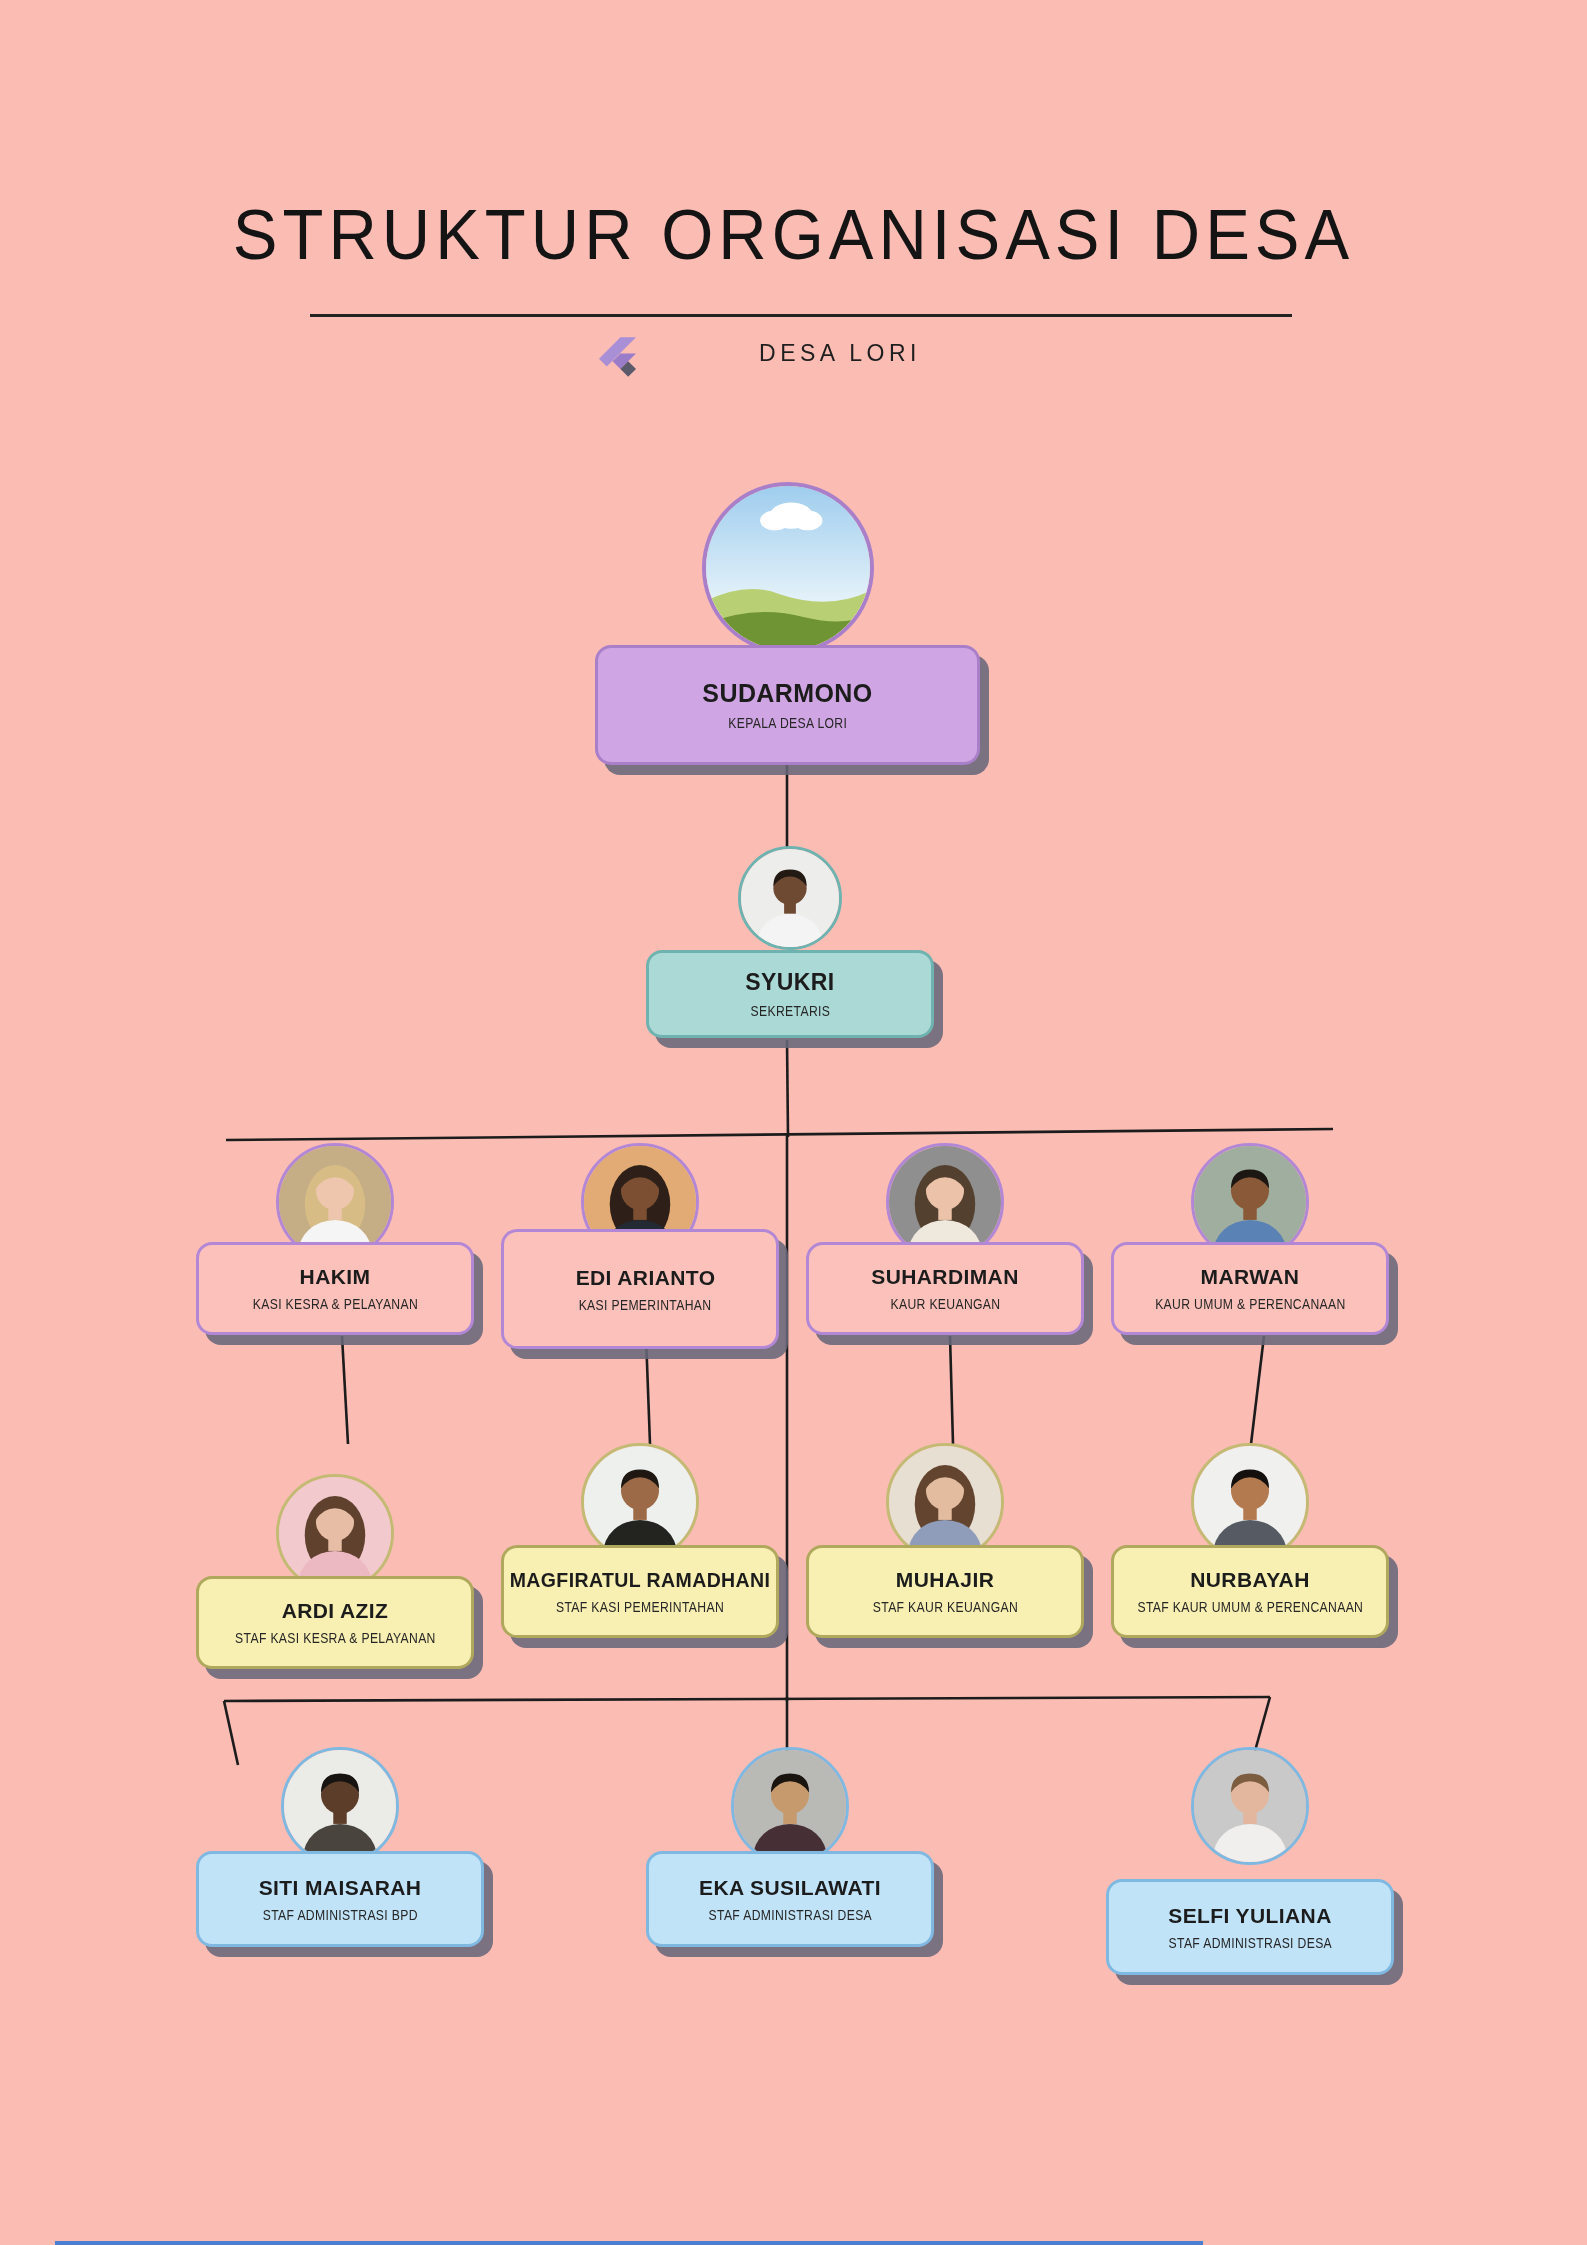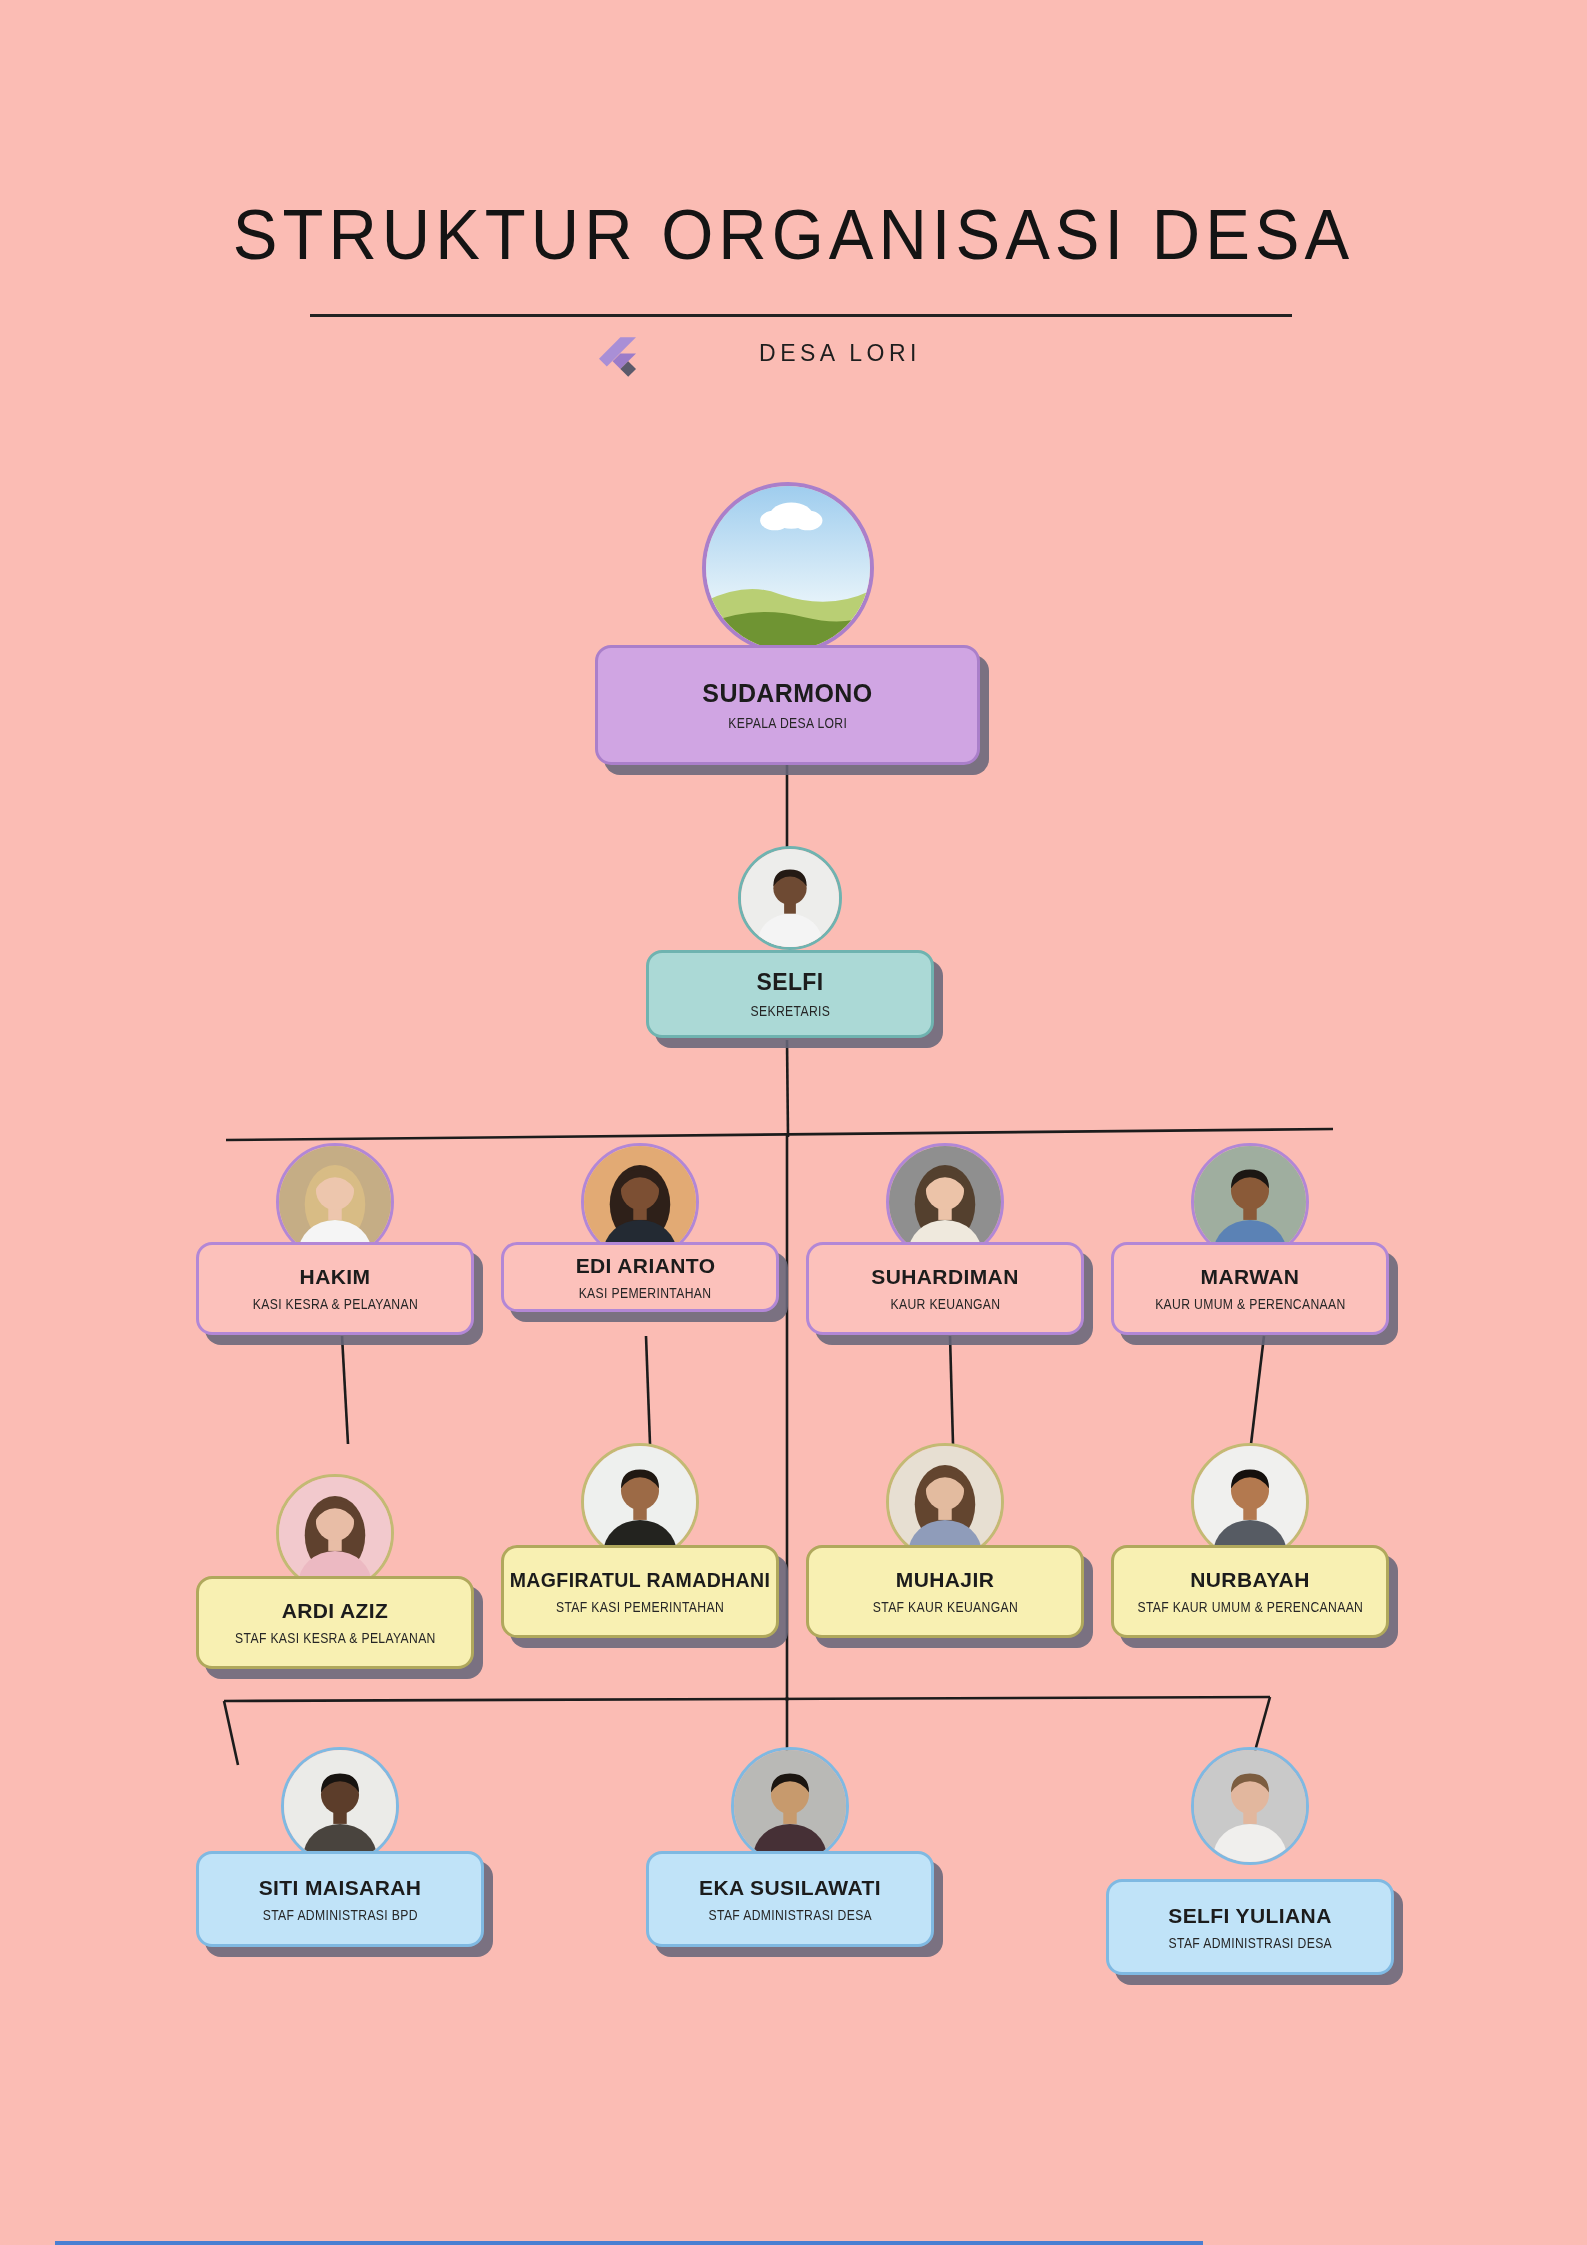--- a/index.html
+++ b/index.html
@@ -102,21 +102,21 @@
         <svg viewBox="0 0 100 100">
     <rect width="100" height="100" fill="#ededeb"></rect>
 
     <ellipse cx="50" cy="96" rx="33" ry="30" fill="#f4f4f4"></ellipse>
     <rect x="44" y="50" width="12" height="16" fill="#6e4a33"></rect>
     <circle cx="50" cy="40" r="17" fill="#6e4a33"></circle>
     <path d="M33 38 Q33 21 50 21 Q67 21 67 38 Q60 28 50 28 Q40 28 33 38 Z" fill="#241a14"></path>
   </svg>
       </div>
     <div class="card" style="top:104px;height:88px;">
-      <div class="name">SELFI</div>
+      <div class="name">SYUKRI</div>
       <div class="role">SEKRETARIS</div>
     </div>
   </div>
 
   <div class="node s-kasi" style="left:196px;top:1143px;width:278px;height:192px;">
     <div class="avatar" style="width:118px;height:118px;">
         <svg viewBox="0 0 100 100">
     <rect width="100" height="100" fill="#c5ad85"></rect>
     <ellipse cx="50" cy="52" rx="27" ry="35" fill="#d8bc85"></ellipse>
     <ellipse cx="50" cy="96" rx="33" ry="30" fill="#f5f5f5"></ellipse>
@@ -134,21 +134,21 @@
     <div class="avatar" style="width:118px;height:118px;">
         <svg viewBox="0 0 100 100">
     <rect width="100" height="100" fill="#e2aa74"></rect>
     <ellipse cx="50" cy="52" rx="27" ry="35" fill="#2e2019"></ellipse>
     <ellipse cx="50" cy="96" rx="33" ry="30" fill="#232a33"></ellipse>
     <rect x="44" y="50" width="12" height="16" fill="#7c4f33"></rect>
     <circle cx="50" cy="40" r="17" fill="#7c4f33"></circle>
     <path d="M33 38 Q33 21 50 21 Q67 21 67 38 Q60 28 50 28 Q40 28 33 38 Z" fill="#2e2019"></path>
   </svg>
       </div>
-    <div class="card" style="top:99px;height:70px;padding-left:11px;">
+    <div class="card" style="top:86px;height:120px;padding-left:11px;">
       <div class="name">EDI ARIANTO</div>
       <div class="role">KASI PEMERINTAHAN</div>
     </div>
   </div>
   <div class="node s-kasi" style="left:806px;top:1143px;width:278px;height:192px;">
     <div class="avatar" style="width:118px;height:118px;">
         <svg viewBox="0 0 100 100">
     <rect width="100" height="100" fill="#8f8f8f"></rect>
     <ellipse cx="50" cy="52" rx="27" ry="35" fill="#54402e"></ellipse>
     <ellipse cx="50" cy="96" rx="33" ry="30" fill="#efe9dd"></ellipse>

